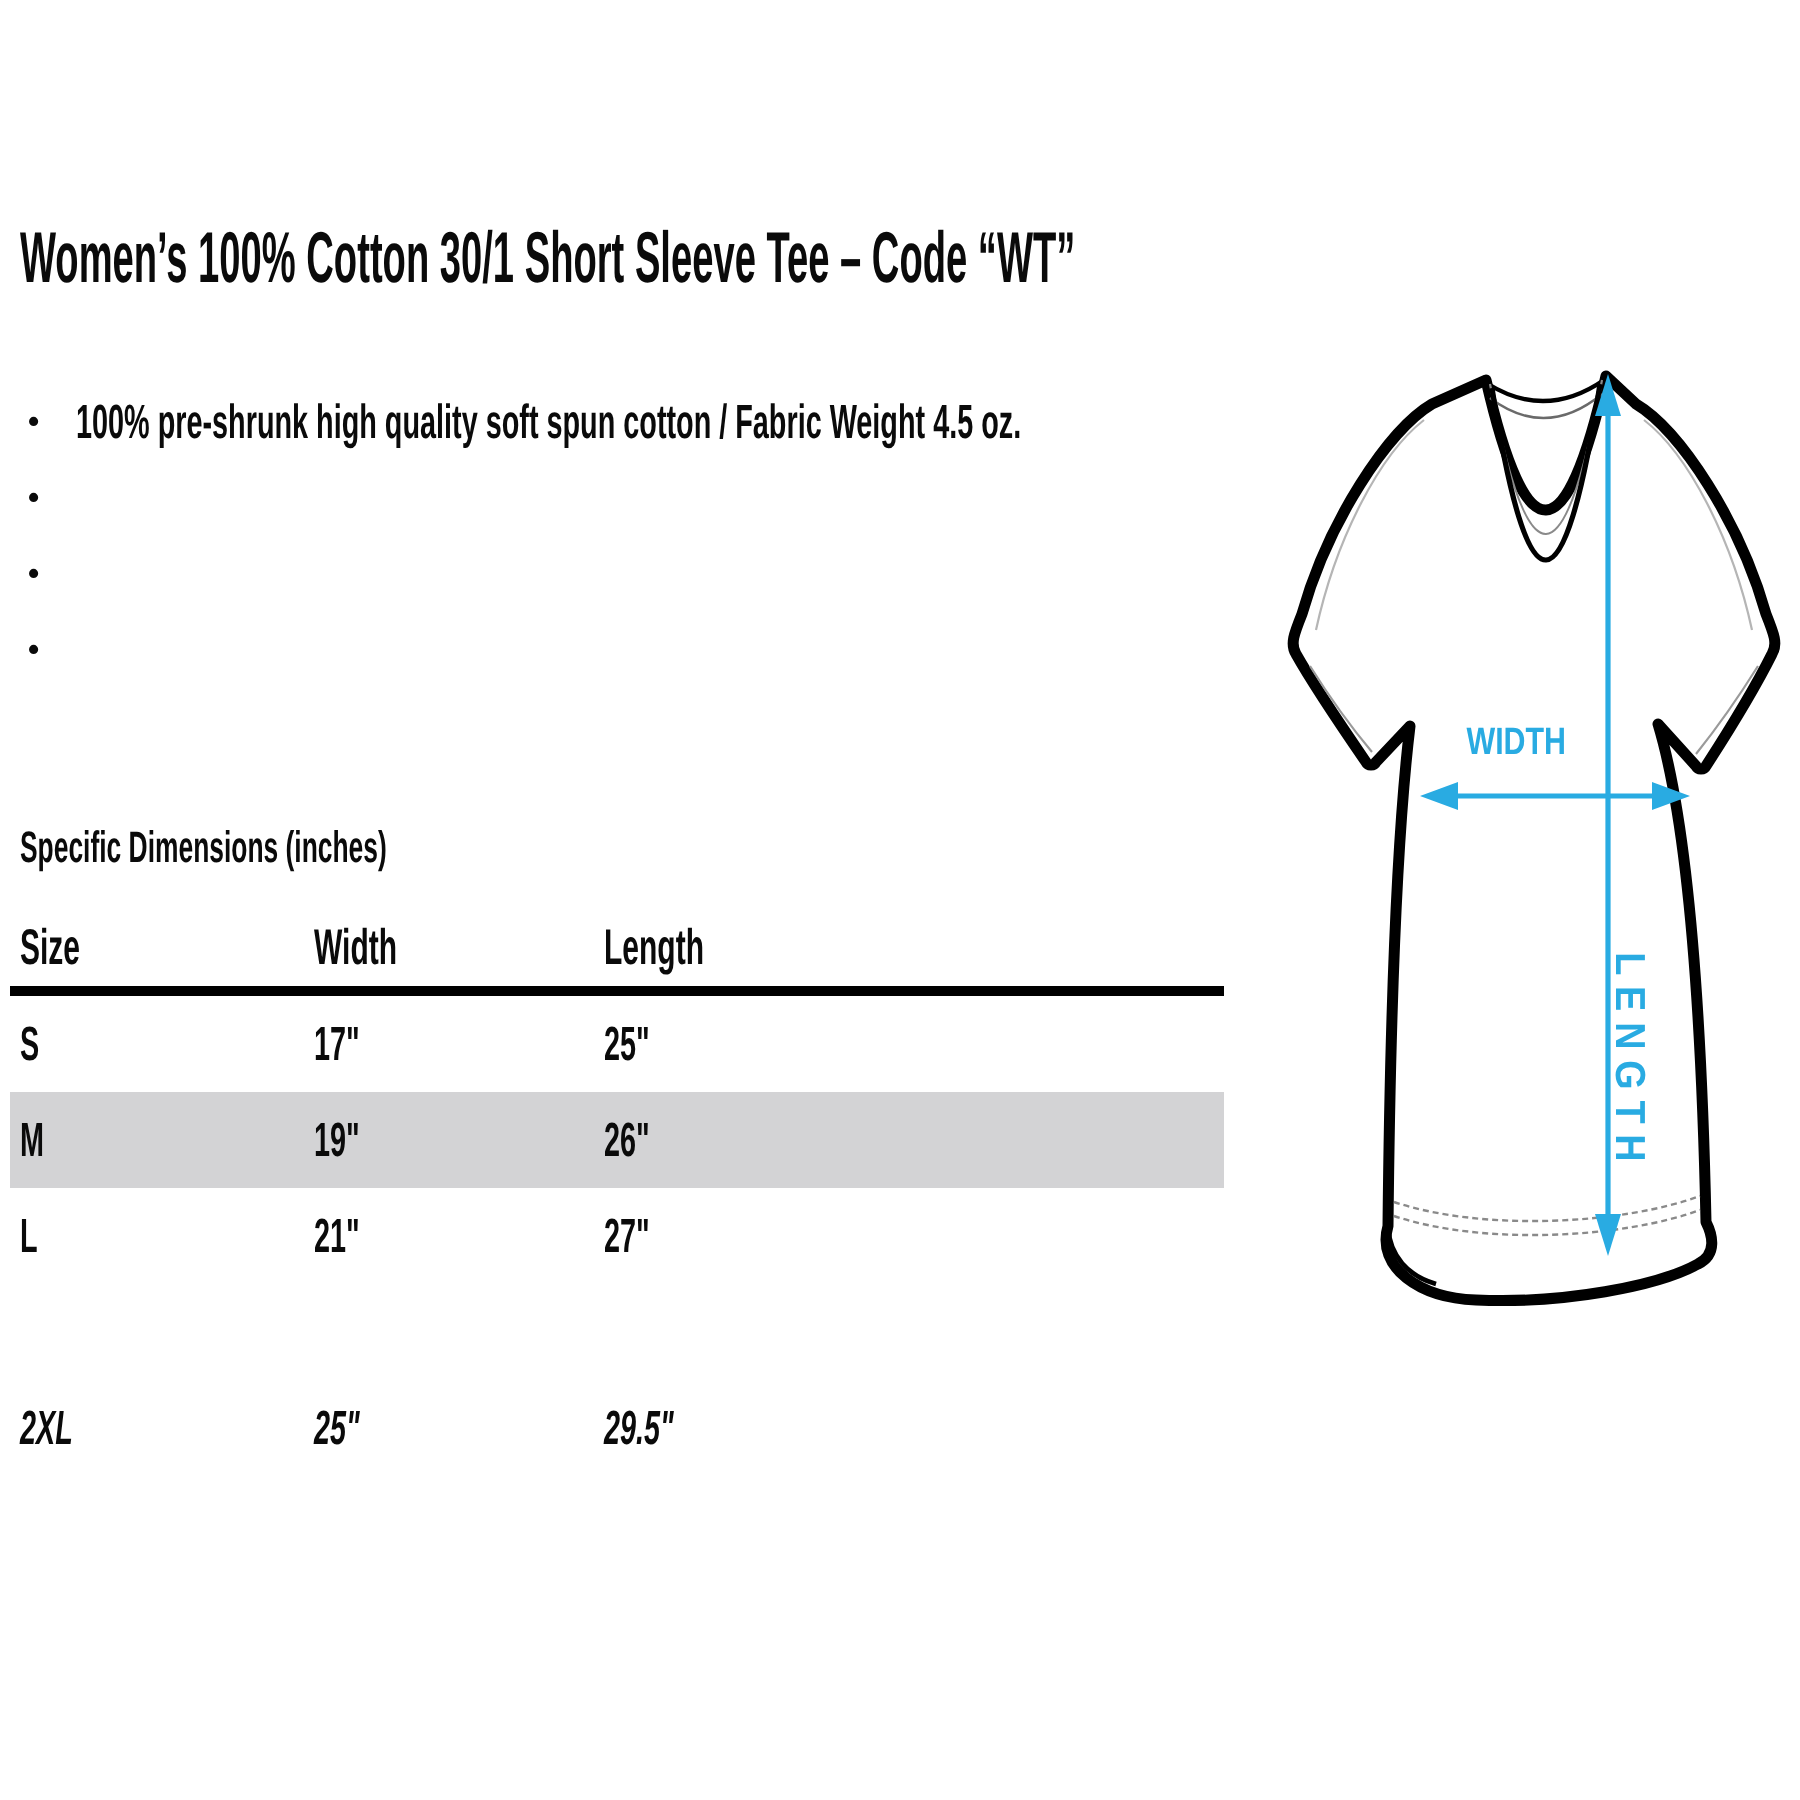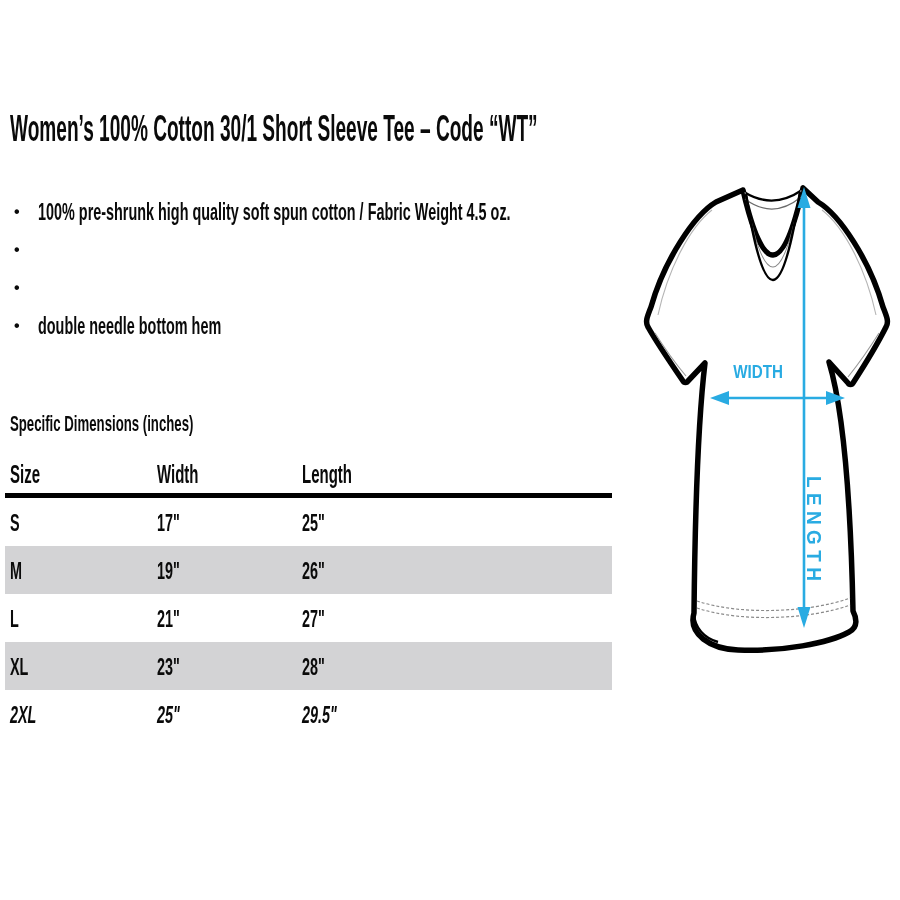--- a/index.html
+++ b/index.html
@@ -50,21 +50,20 @@
   <span class="ftext"><span class="cond">100% pre-shrunk high quality soft spun cotton / Fabric Weight 4.5 oz.</span></span>
 </div>
 <div class="abs feature" style="top:235px;">
   <span class="dot">•</span>
 </div>
 <div class="abs feature" style="top:273px;">
   <span class="dot">•</span>
 </div>
 <div class="abs feature" style="top:311px;">
   <span class="dot">•</span>
-  <span class="ftext"><span class="cond">double needle bottom hem</span></span>
 </div>
 
 <div class="abs dim-heading">
   <span class="cond">Specific Dimensions (inches)</span>
 </div>
 
 <div class="abs th th-size"><span class="cond">Size</span></div>
 <div class="abs th th-width"><span class="cond">Width</span></div>
 <div class="abs th th-length"><span class="cond">Length</span></div>
 
@@ -78,25 +77,20 @@
   </div>
   <div class="trow stripe" style="top:48px;">
     <span class="cell c-size"><span class="cond">M</span></span>
     <span class="cell c-width"><span class="cond">19"</span></span>
     <span class="cell c-length"><span class="cond">26"</span></span>
   </div>
   <div class="trow" style="top:96px;">
     <span class="cell c-size"><span class="cond">L</span></span>
     <span class="cell c-width"><span class="cond">21"</span></span>
     <span class="cell c-length"><span class="cond">27"</span></span>
-  </div>
-  <div class="trow stripe" style="top:144px;">
-    <span class="cell c-size"><span class="cond">XL</span></span>
-    <span class="cell c-width"><span class="cond">23"</span></span>
-    <span class="cell c-length"><span class="cond">28"</span></span>
   </div>
   <div class="trow" style="top:192px;font-style:italic;">
     <span class="cell c-size"><span class="cond">2XL</span></span>
     <span class="cell c-width"><span class="cond">25"</span></span>
     <span class="cell c-length"><span class="cond">29.5"</span></span>
   </div>
 </div>
 
 <svg class="abs tee-svg" width="270" height="500" viewBox="0 0 270 500">
 

